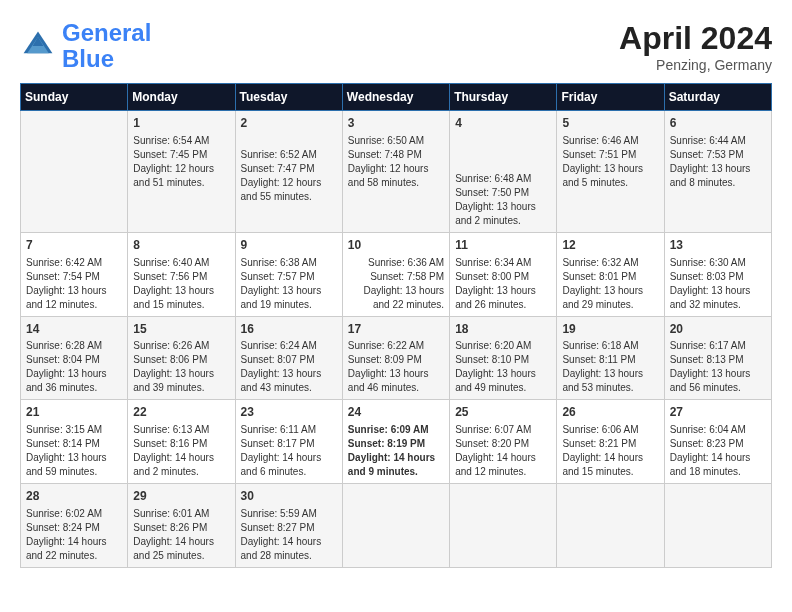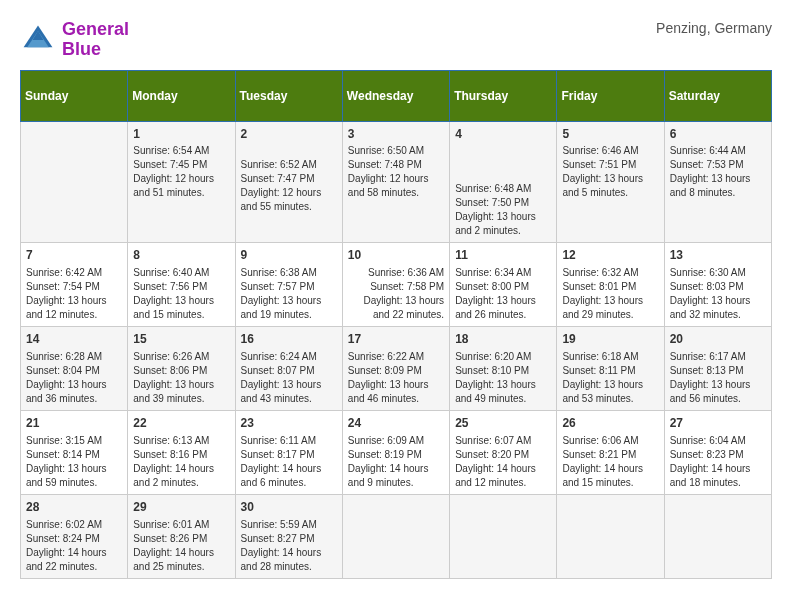--- a/index.html
+++ b/index.html
@@ -15,23 +15,23 @@
       justify-content: space-between;
       align-items: flex-start;
       margin-bottom: 10px;
     }
     .logo {
       display: flex;
       align-items: center;
       gap: 6px;
     }
     .logo-text {
-      font-size: 18px;
+      font-size: 24px;
       font-weight: bold;
-      color: #a21caf;
+      color: #3b82f6;
       line-height: 1.1;
     }
     .logo-icon {
       width: 36px;
       height: 36px;
     }
     .title-block {
       text-align: right;
     }
     .month-title {
@@ -42,23 +42,23 @@
     .location {
       font-size: 14px;
       color: #555;
     }
     table {
       width: 100%;
       border-collapse: collapse;
       font-size: 10.5px;
     }
     thead tr th {
-      background-color: #4d7c0f;
+      background-color: #0f172a;
       color: #fff;
-      padding: 18px 4px;
+      padding: 6px 4px;
       text-align: left;
       font-size: 12px;
       font-weight: bold;
       border: 1px solid #2c6fad;
     }
     tbody tr td {
       border: 1px solid #ccc;
       vertical-align: top;
       padding: 4px 5px;
       height: 80px;
@@ -95,20 +95,21 @@
       <polygon points="20,4 36,28 4,28" fill="#2c6fad"></polygon>
       <polygon points="20,10 32,28 8,28" fill="#5599cc"></polygon>
       <polygon points="14,20 26,20 20,10" fill="#2c6fad"></polygon>
     </svg>
     <div class="logo-text">
       <div>General</div>
       <div>Blue</div>
     </div>
   </div>
   <div class="title-block">
+    <div class="month-title">April 2024</div>
     <div class="location">Penzing, Germany</div>
   </div>
 </div>
 
 <table>
   <thead>
     <tr>
     <th>Sunday</th>
         <th>Monday</th>
         <th>Tuesday</th>
@@ -283,21 +284,21 @@
         </td>
         <td>
           <span class="day-number">23</span>
           <div class="day-info" style="white-space: pre-line;">Sunrise: 6:11 AM
 Sunset: 8:17 PM
 Daylight: 14 hours
 and 6 minutes.</div>
         </td>
         <td>
           <span class="day-number">24</span>
-          <div class="day-info" style="white-space: pre-line;">Sunrise: 6:09 AM
+          <div class="day-info" style="white-space: pre-line; font-weight: bold;">Sunrise: 6:09 AM
 Sunset: 8:19 PM
 Daylight: 14 hours
 and 9 minutes.</div>
         </td>
         <td>
           <span class="day-number">25</span>
           <div class="day-info" style="white-space: pre-line;">Sunrise: 6:07 AM
 Sunset: 8:20 PM
 Daylight: 14 hours
 and 12 minutes.</div>

